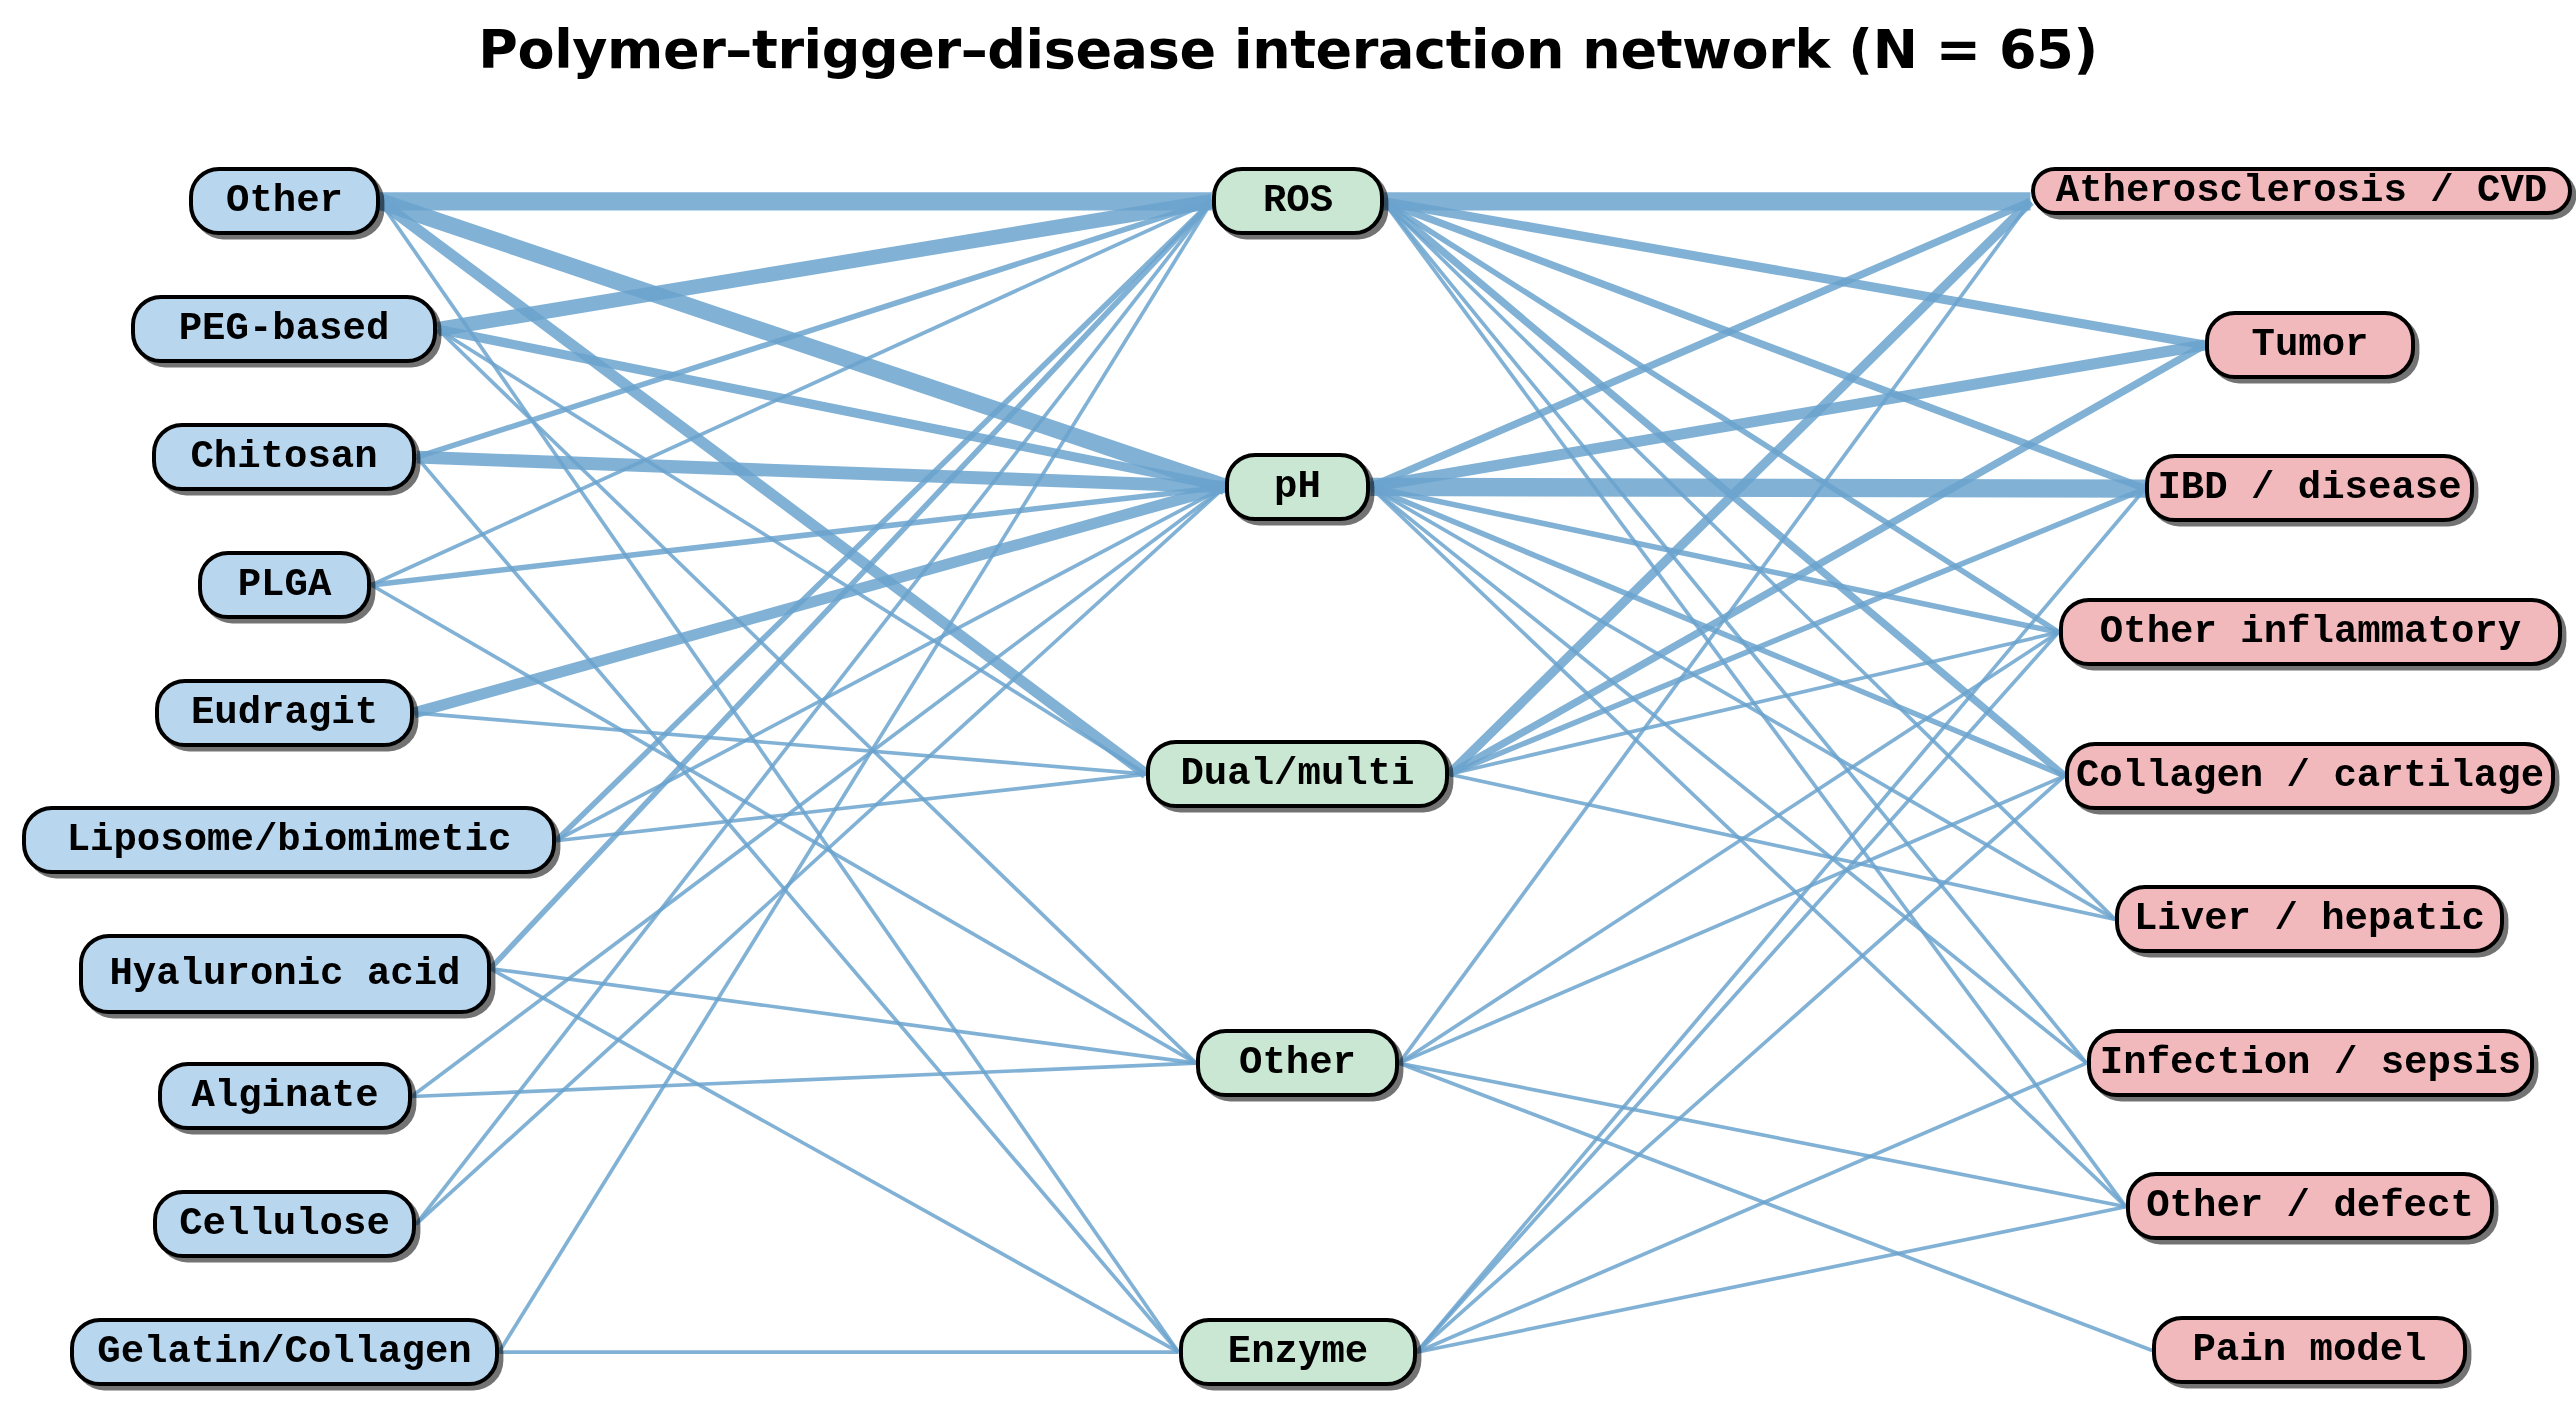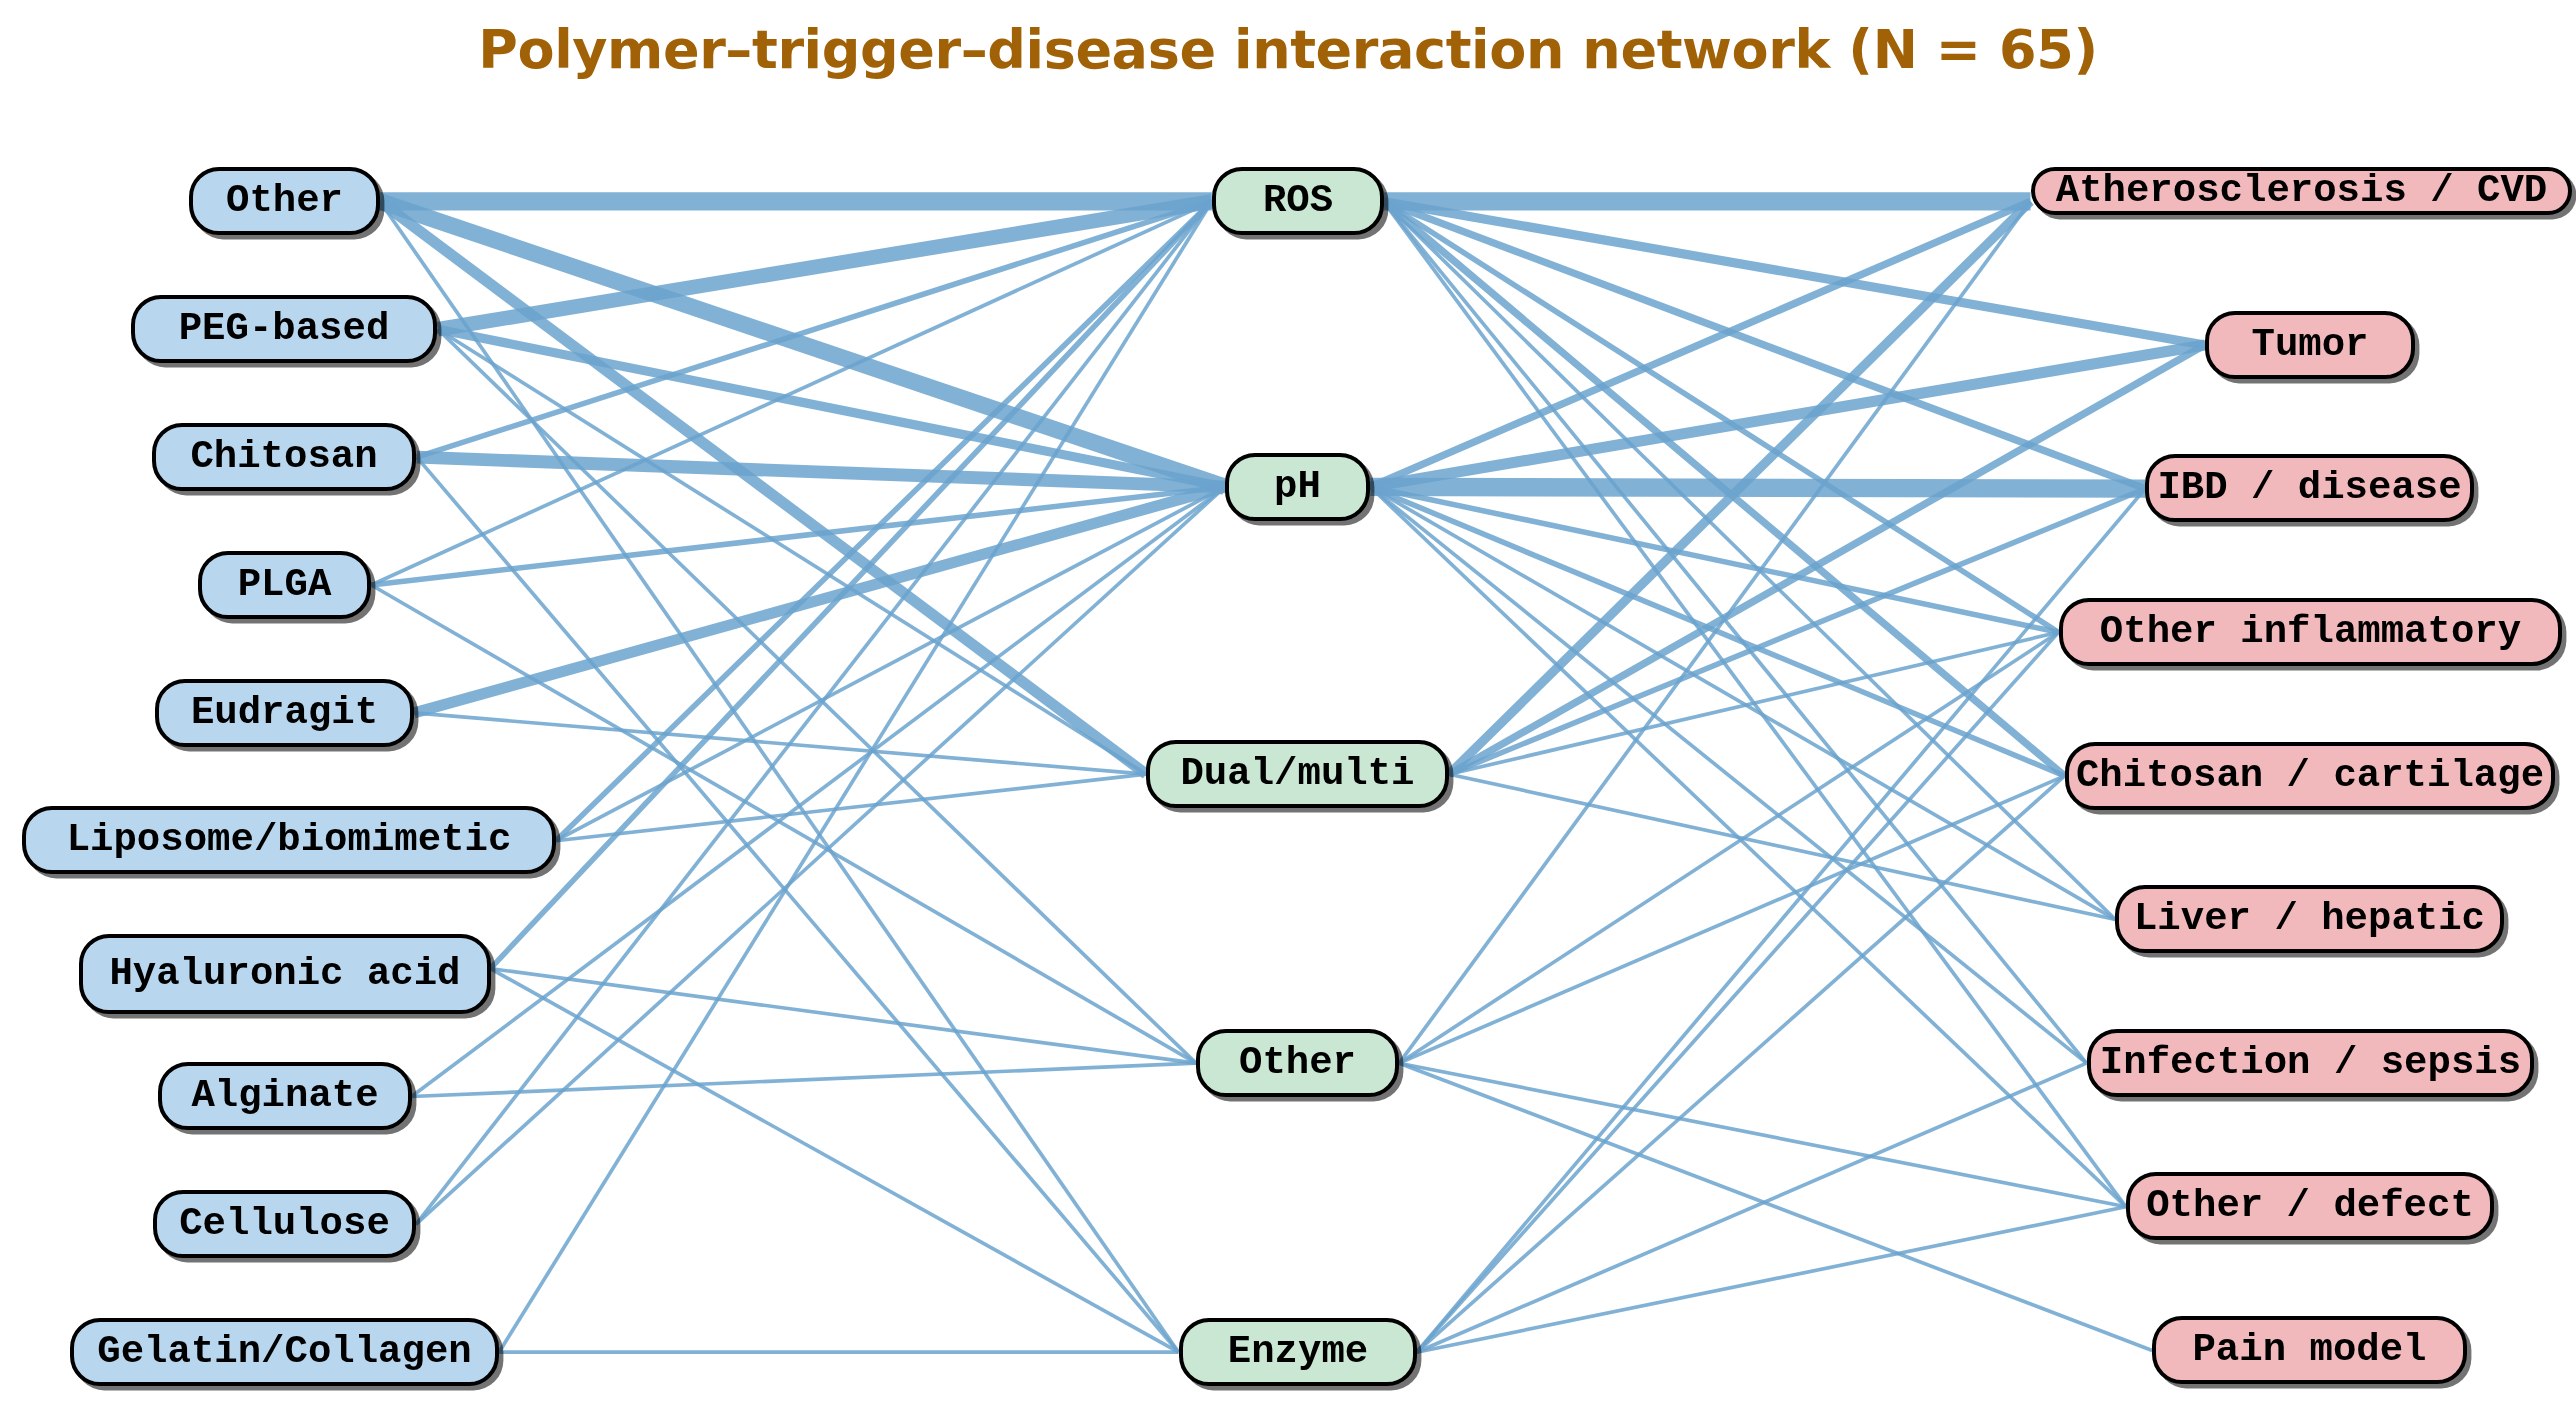--- a/index.html
+++ b/index.html
@@ -17,21 +17,21 @@
   }
   #title {
     position: absolute;
     left: 0;
     top: 17.5px;
     width: 2576px;
     text-align: center;
     font-family: "DejaVu Sans", sans-serif;
     font-weight: bold;
     font-size: 54px;
-    color: #a16207;
+    color: #000000;
     letter-spacing: -0.4px;
   }
   #edge-layer {
     position: absolute;
     left: 0;
     top: 0;
     width: 2576px;
     height: 1424px;
   }
   .node {
@@ -175,21 +175,21 @@
       <div class="node disease" style="left: 2205px; top: 311px; width: 210px; height: 68px;">
         <span class="node-label">Tumor</span>
       </div>
       <div class="node disease" style="left: 2145px; top: 454px; width: 329px; height: 68px;">
         <span class="node-label">IBD / disease</span>
       </div>
       <div class="node disease" style="left: 2059px; top: 598px; width: 503px; height: 68px;">
         <span class="node-label">Other inflammatory</span>
       </div>
       <div class="node disease" style="left: 2065px; top: 742px; width: 490px; height: 68px;">
-        <span class="node-label">Chitosan / cartilage</span>
+        <span class="node-label">Collagen / cartilage</span>
       </div>
       <div class="node disease" style="left: 2115px; top: 885px; width: 389px; height: 68px;">
         <span class="node-label">Liver / hepatic</span>
       </div>
       <div class="node disease" style="left: 2087px; top: 1029px; width: 447px; height: 68px;">
         <span class="node-label">Infection / sepsis</span>
       </div>
       <div class="node disease" style="left: 2126px; top: 1172px; width: 368px; height: 68px;">
         <span class="node-label">Other / defect</span>
       </div>

